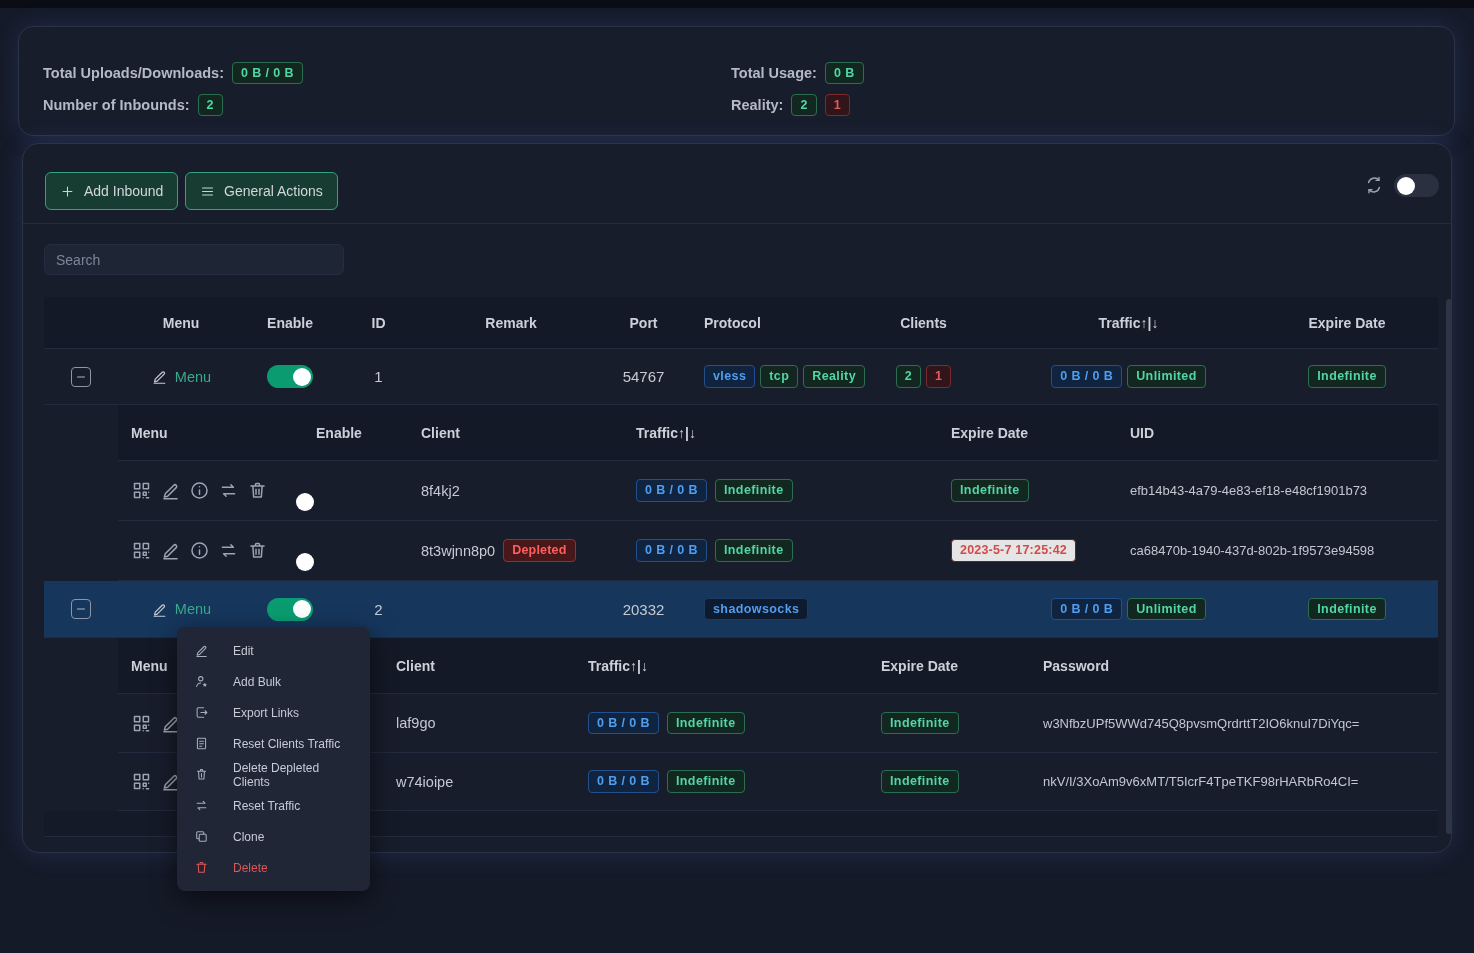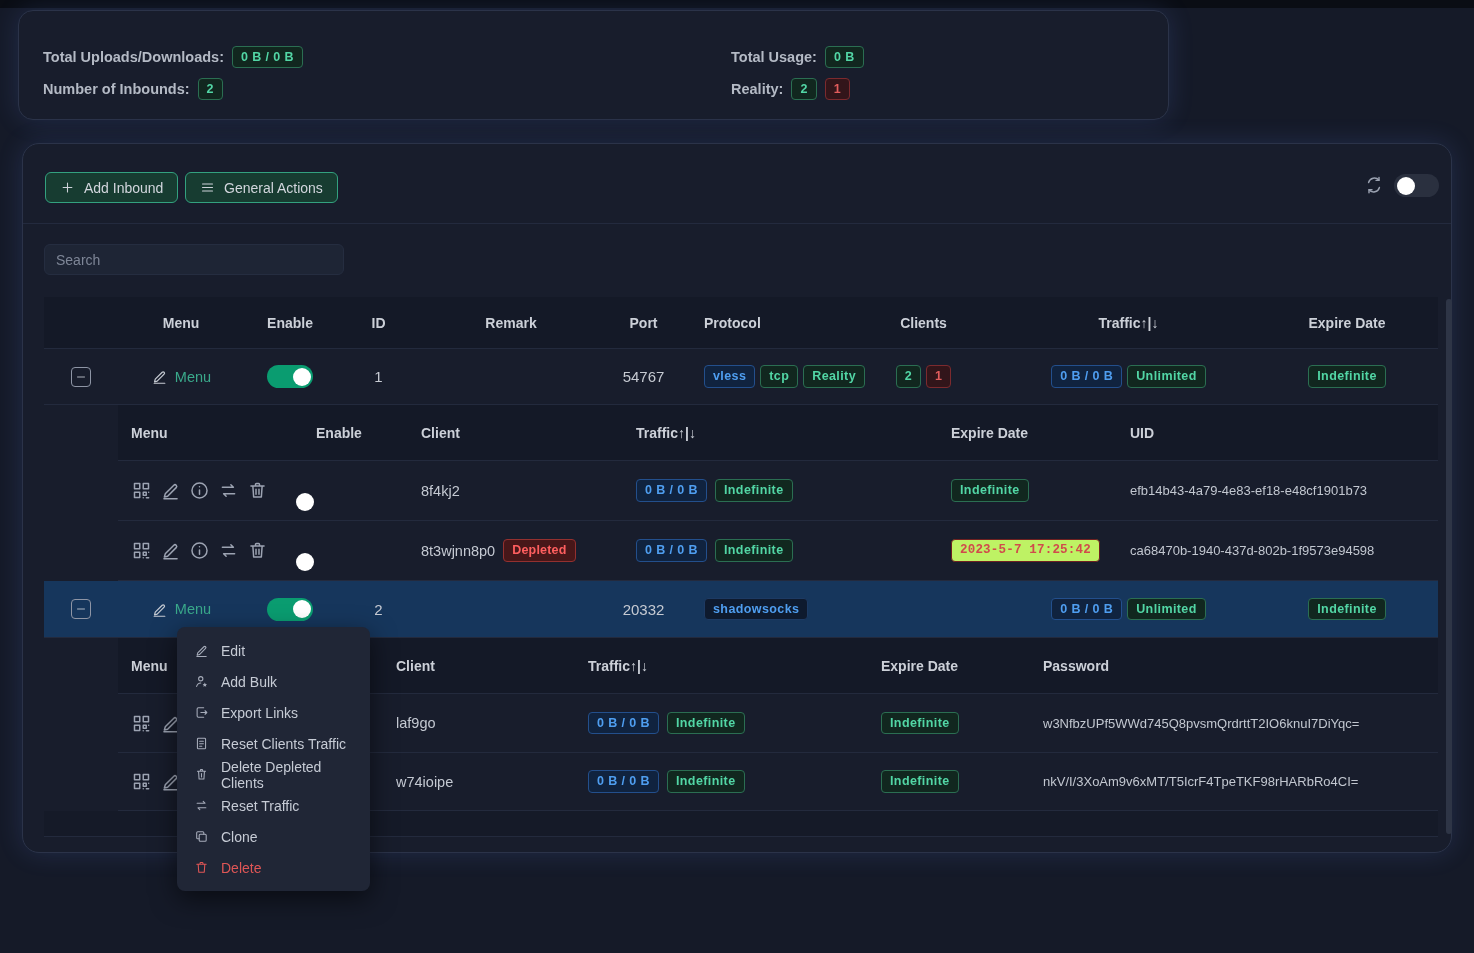--- a/index.html
+++ b/index.html
@@ -10,37 +10,37 @@
     color:#c4c9d2;
   }
   svg.i { fill:none; stroke:currentColor; stroke-width:1.7; stroke-linecap:round; stroke-linejoin:round; display:block; }
 
   .top-strip { position:absolute; left:0; top:0; width:1474px; height:8px; background:#0a0d14; }
 
   .panel {
     position:absolute; background:#181d2c; border:1px solid #2b3349; border-radius:15px;
     box-shadow:0 0 26px rgba(104,140,255,.16);
   }
-  .stats-panel { left:18px; top:10px; width:1151px; height:110px; padding-top:35px; }
+  .stats-panel { left:18px; top:26px; width:1437px; height:110px; padding-top:35px; }
   .stat-row { display:flex; align-items:center; height:22px; margin-bottom:10px; position:relative; }
   .stat-left { position:absolute; left:24px; display:flex; align-items:center; gap:8px; }
   .stat-right { position:absolute; left:712px; display:flex; align-items:center; gap:8px; }
   .stat-label { font-size:14.5px; font-weight:700; color:#b4bac5; }
 
   .badge { display:inline-flex; align-items:center; padding:2px 8px; border-radius:4px;
     font-size:12.5px; font-weight:700; letter-spacing:.4px; border:1px solid; line-height:1.35; }
   .badge.g { color:#52d6a5; border-color:#2b6e52; background:#11271f; }
   .badge.b { color:#4f9ef0; border-color:#234f8c; background:#10233f; }
   .badge.r { color:#e25c5c; border-color:#7c2a2e; background:#32151a; }
   .badge.dep { color:#ff5f5f; border-color:#93302f; background:#471719; letter-spacing:.2px; }
-  .badge.exp { color:#d14b4b; border-color:#6e2020; background:#bef264; letter-spacing:.2px;font-family:Liberation Mono, monospace; }
+  .badge.exp { color:#d14b4b; border-color:#6e2020; background:#e5e5e5; letter-spacing:.2px; }
 
   .main-panel { left:22px; top:143px; width:1430px; height:710px; border-radius:17px; }
 
-  .g-btn { position:absolute; display:inline-flex; align-items:center; gap:9px; height:31px;
+  .g-btn { position:absolute; display:inline-flex; align-items:center; gap:9px; height:38px;
     padding:0 14px; background:#173c31; border:1px solid #33a17f; border-radius:6px;
     color:#d2d6dd; font-size:14px; font-weight:500; cursor:pointer; }
   .g-btn svg { color:#cdd2d9; }
   .btn-add { left:22px; top:28px; }
   .btn-actions { left:162px; top:28px; }
 
   .refresh { position:absolute; left:1341px; top:31px; width:20px; height:20px; color:#9aa1b0; cursor:pointer; }
   .toggle { position:relative; border-radius:12px; cursor:pointer; }
   .toggle::after { content:""; position:absolute; top:2.5px; width:18px; height:18px; border-radius:50%; background:#fff; }
   .toggle.on { background:#0a9c70; } .toggle.on::after { right:2.5px; }
@@ -82,22 +82,22 @@
   .g2 > :nth-child(5){padding-left:12px}
   .icon-set { display:flex; align-items:center; gap:8px; color:#9ca3b2; }
   .icon-set svg { width:21px; height:21px; cursor:pointer; }
   .mono-txt { font-size:13px; color:#c2c7d0; }
   .pair { display:flex; align-items:center; gap:8px; }
   .tbl-footer { height:26px; background:#151a28; border-bottom:1px solid #232a3d; }
   .scrollbar { position:absolute; left:1423px; top:155px; width:6px; height:535px; background:#2e3546; border-radius:3px; }
 
   .ctx { position:absolute; left:177px; top:627px; width:193px; background:#202636;
     border-radius:8px; padding:8px 0; box-shadow:0 8px 26px rgba(0,0,0,.55); z-index:50; }
-  .ctx-item { display:flex; align-items:center; gap:12px; height:31px; padding:0 17px;
-    color:#c6cbd5; font-size:14px; cursor:pointer; }
+  .ctx-item { display:flex; align-items:center; gap:24px; height:31px; padding:0 17px;
+    color:#c6cbd5; font-size:12px; cursor:pointer; }
   .ctx-item svg { width:15px; height:15px; color:#a6acba; flex:none; }
   .ctx-item.danger, .ctx-item.danger svg { color:#df5656; }
 </style>
 </head>
 <body>
 
 <div class="top-strip"></div>
 
 <div class="panel stats-panel">
   <div class="stat-row">

